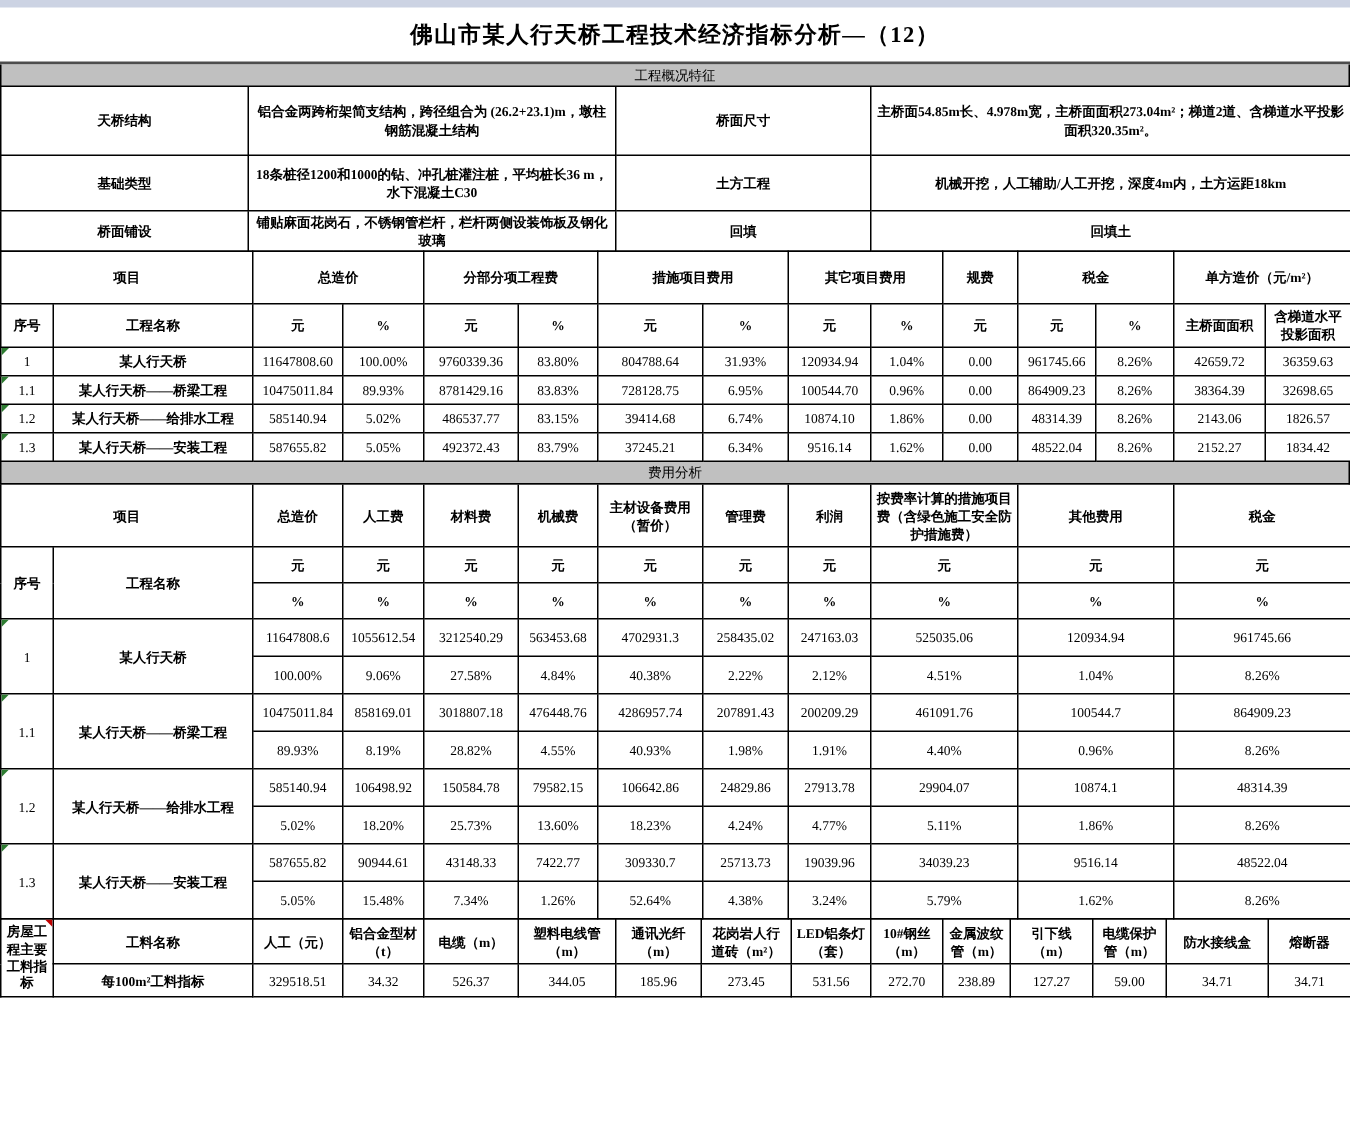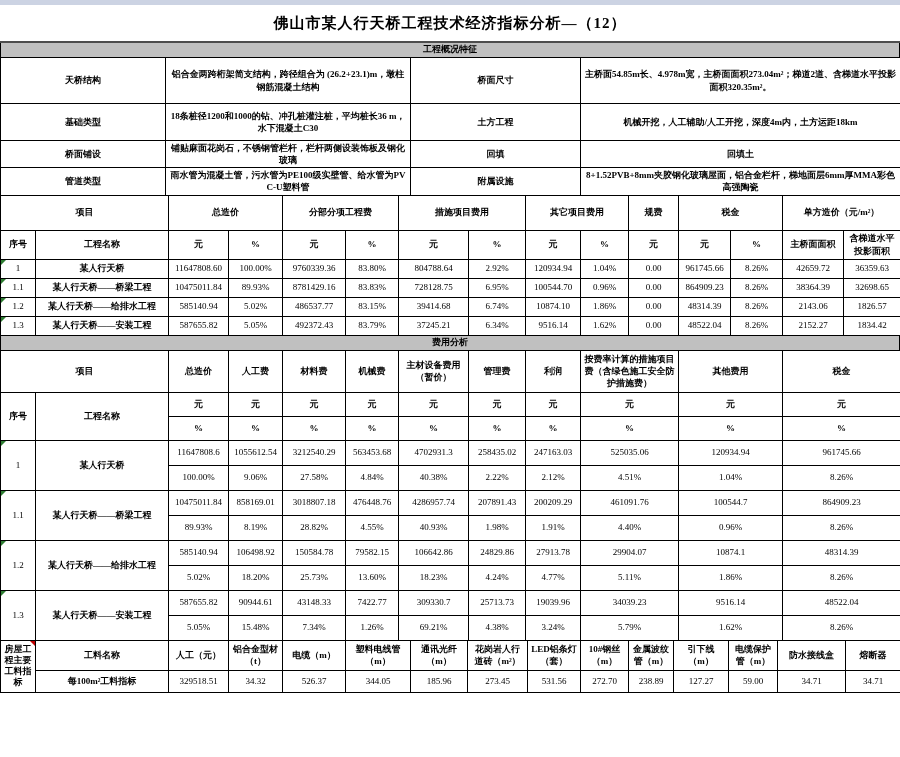--- a/index.html
+++ b/index.html
@@ -11,22 +11,22 @@
   }
   .top-strip { height:5px; background:#ccd3e3; }
   .title-row {
     height:36px; display:flex; align-items:center; justify-content:center;
     font-size:15px; font-weight:bold; letter-spacing:1px;
   }
   .sheet { border-top:2px solid #4d4d4d; }
   .bar {
     position:relative; height:15px; background:#c0c0c0;
     border:1px solid #000; border-top-width:0;
-    display:flex; align-items:flex-start; justify-content:center;
-    font-size:9px; font-weight:bold;
+    display:flex; align-items:center; justify-content:center;
+    font-size:9px; font-weight:normal;
   }
   table {
     width:900px; border-collapse:collapse; table-layout:fixed;
     font-size:9px; margin-top:-1px;
   }
   td, th {
     border:1px solid #000; text-align:center; vertical-align:middle;
     padding:1px 3px; line-height:1.35; overflow:hidden; word-break:break-all;
     font-weight:normal;
   }
@@ -78,26 +78,20 @@
         <td class="b">基础类型</td>
         <td class="b">18条桩径1200和1000的钻、冲孔桩灌注桩，平均桩长36 m，水下混凝土C30</td>
         <td class="b">土方工程</td>
         <td class="b">机械开挖，人工辅助/人工开挖，深度4m内，土方运距18km</td>
       </tr>
       <tr class="h24">
         <td class="b">桥面铺设</td>
         <td class="b">铺贴麻面花岗石，不锈钢管栏杆，栏杆两侧设装饰板及钢化玻璃</td>
         <td class="b">回填</td>
         <td class="b">回填土</td>
-      </tr>
-      <tr class="h24">
-        <td class="b">管道类型</td>
-        <td class="b">雨水管为混凝土管，污水管为PE100级实壁管、给水管为PVC-U塑料管</td>
-        <td class="b">附属设施</td>
-        <td class="b">8+1.52PVB+8mm夹胶钢化玻璃屋面，铝合金栏杆，梯地面层6mm厚MMA彩色高强陶瓷</td>
       </tr>
     </tbody>
       </table>
 
     <table>
       <colgroup>
         <col style="width:35px">
           <col style="width:133px">
           <col style="width:60px">
           <col style="width:54px">
@@ -142,21 +136,21 @@
             <th>含梯道水平投影面积</th>
           </tr>
       <tr class="h19">
         <td class="tri-g">1</td>
         <td class="b">某人行天桥</td>
       <td>11647808.60</td>
             <td>100.00%</td>
             <td>9760339.36</td>
             <td>83.80%</td>
             <td>804788.64</td>
-            <td>2.92%</td>
+            <td>31.93%</td>
             <td>120934.94</td>
             <td>1.04%</td>
             <td>0.00</td>
             <td>961745.66</td>
             <td>8.26%</td>
             <td>42659.72</td>
             <td>36359.63</td>
           </tr>
       <tr class="h19">
         <td class="tri-g">1.1</td>
@@ -364,21 +358,21 @@
             <td>19039.96</td>
             <td>34039.23</td>
             <td>9516.14</td>
             <td>48522.04</td>
           </tr>
       <tr class="h25">
             <td>5.05%</td>
             <td>15.48%</td>
             <td>7.34%</td>
             <td>1.26%</td>
-            <td>69.21%</td>
+            <td>52.64%</td>
             <td>4.38%</td>
             <td>3.24%</td>
             <td>5.79%</td>
             <td>1.62%</td>
             <td>8.26%</td>
           </tr>
     </tbody>
       </table>
 
     <table>

